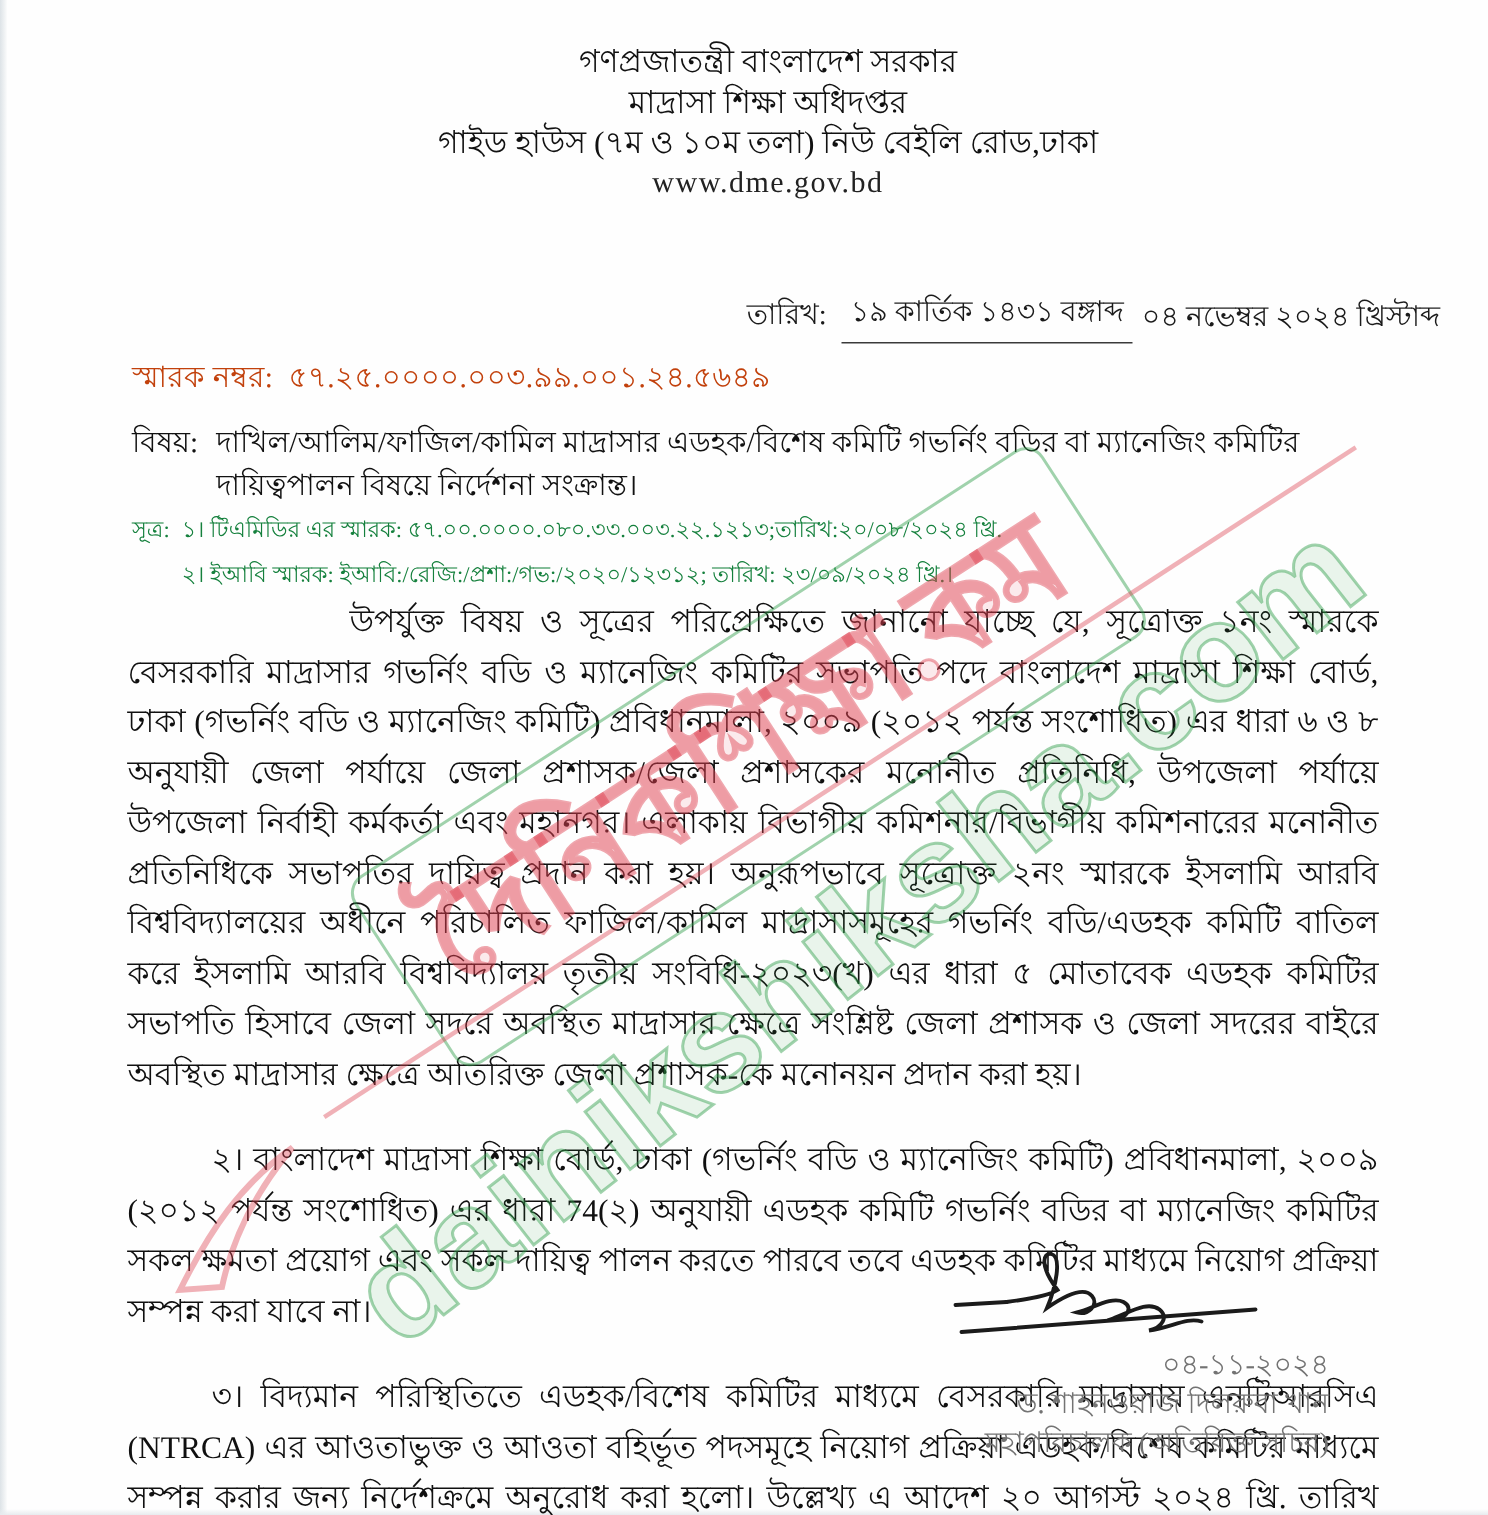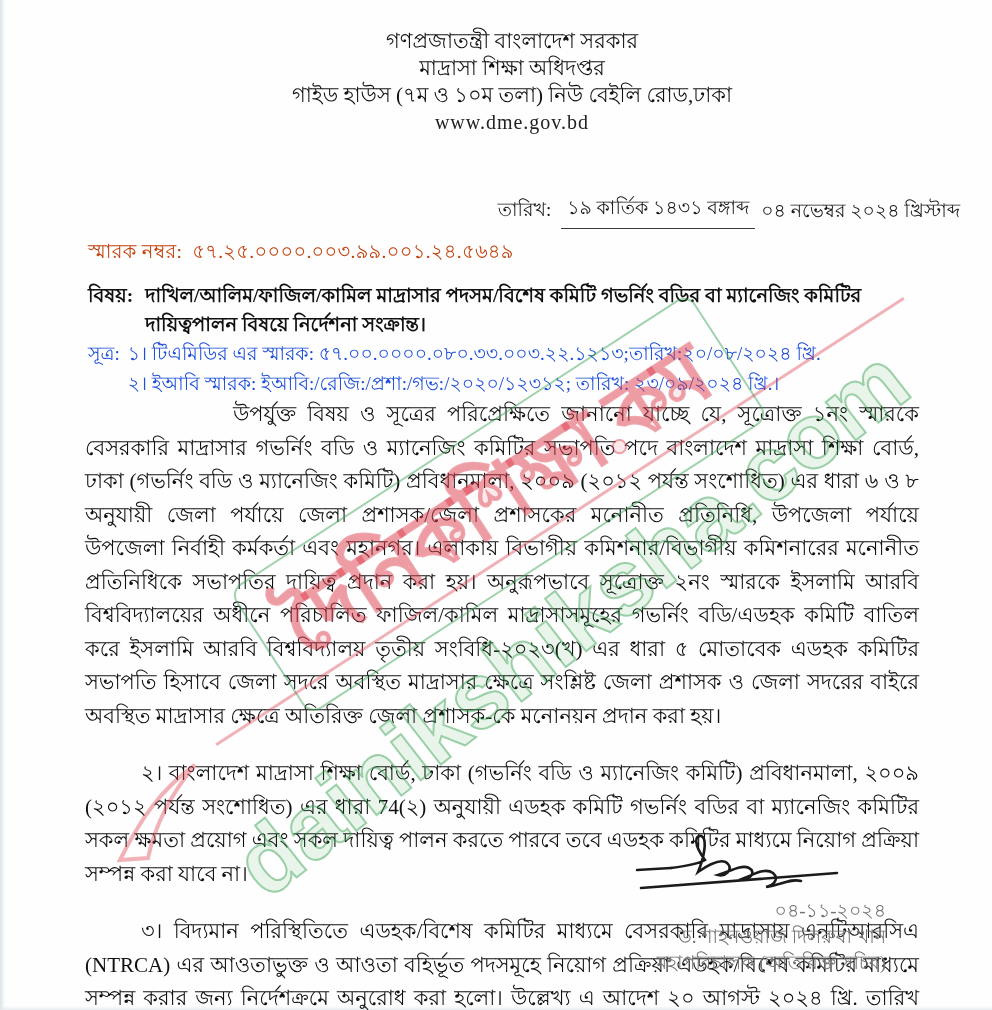--- a/index.html
+++ b/index.html
@@ -40,27 +40,27 @@
   
   .memo-line {
     position:absolute; top:237px; left:88px; font-size:19.5px;
     letter-spacing:.3px; color:#c2410c;
   }
   .memo-line .num { margin-left:10px; }
 
   
   .subject {
     position:absolute; top:281px; left:88px; width:832px;
-    display:flex; gap:12px; font-size:19.5px; font-weight:bold;
+    display:flex; gap:12px; font-size:19.5px; font-weight:normal;
     line-height:29px; color:#111;
   }
   
   .refs {
     position:absolute; top:339px; left:88px; width:760px;
-    display:flex; gap:8px; font-size:19px; line-height:30px; color:#1d4ed8;
+    display:flex; gap:8px; font-size:15px; line-height:30px; color:#15803d;
   }
   .refs .lines { display:flex; flex-direction:column; }
 
   
   .body-text {
     position:absolute; top:398px; left:85px; width:834px;
     font-size:21px; line-height:33.5px; text-align:justify; color:#101010;
   }
   .body-text p.p1 { text-indent:148px; }
   .body-text p.p2 { text-indent:56px; margin-top:24px; }
@@ -118,21 +118,21 @@
     <span class="bottom">০৪ নভেম্বর ২০২৪ খ্রিস্টাব্দ</span>
   </span>
 </div>
 
 <div class="memo-line">
   <span>স্মারক নম্বর:</span><span class="num">৫৭.২৫.০০০০.০০৩.৯৯.০০১.২৪.৫৬৪৯</span>
 </div>
 
 <div class="subject">
   <span>বিষয়:</span>
-  <span>দাখিল/আলিম/ফাজিল/কামিল মাদ্রাসার পদসম/বিশেষ কমিটি গভর্নিং বডির বা ম্যানেজিং কমিটির দায়িত্বপালন বিষয়ে নির্দেশনা সংক্রান্ত।</span>
+  <span>দাখিল/আলিম/ফাজিল/কামিল মাদ্রাসার এডহক/বিশেষ কমিটি গভর্নিং বডির বা ম্যানেজিং কমিটির দায়িত্বপালন বিষয়ে নির্দেশনা সংক্রান্ত।</span>
 </div>
 
 <div class="refs">
   <span>সূত্র:</span>
   <span class="lines">
     <span>১। টিএমিডির এর স্মারক: ৫৭.০০.০০০০.০৮০.৩৩.০০৩.২২.১২১৩;তারিখ:২০/০৮/২০২৪ খ্রি.</span>
     <span>২। ইআবি স্মারক: ইআবি:/রেজি:/প্রশা:/গভ:/২০২০/১২৩১২; তারিখ: ২৩/০৯/২০২৪ খ্রি.।</span>
   </span>
 </div>
 

